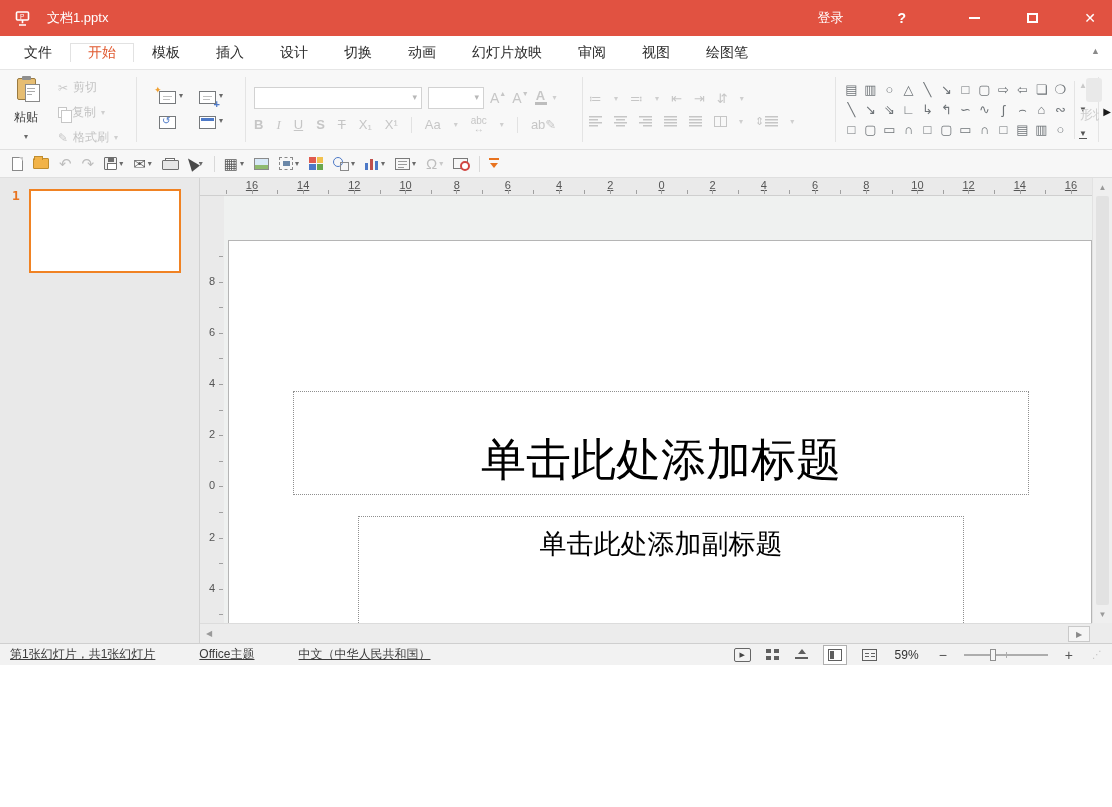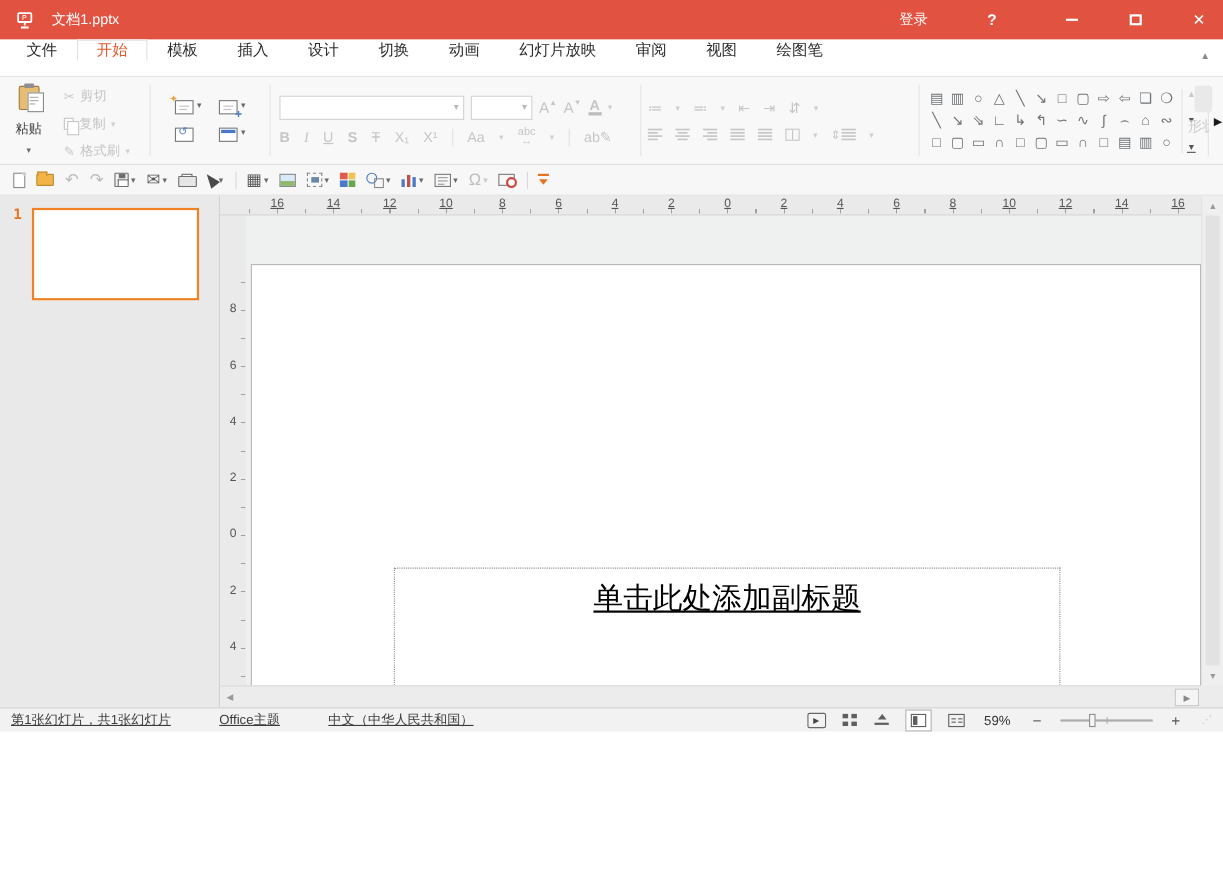--- a/index.html
+++ b/index.html
@@ -14,21 +14,21 @@
   .tb-right { margin-left:auto; display:flex; align-items:center;gap:26px; }
   .tb-login { font-size:13px; margin-right:28px; cursor:pointer; }
   .tb-help { font-size:14px; font-weight:bold; margin-right:26px; cursor:pointer; }
   .winbtn { width:32px; height:36px; display:flex; align-items:center; justify-content:center; cursor:pointer; }
   .ic-min { width:11px; height:2px; background:#fff; }
   .ic-max { width:11px; height:10px; border:2px solid #fff; }
   .ic-close { font-size:14px; line-height:1; }
   .winbtn.close { margin-right:6px; }
 
   
-  .tabbar { height:34px; background:#fff; border-bottom:1px solid #e6e6e6; display:flex; align-items:flex-start; padding-left:6px; position:relative; }
+  .tabbar { height:34px; background:#fff; border-bottom:1px solid #e6e6e6; display:flex; align-items:center; padding-left:6px; position:relative; }
   .tabbar .rpt { display:flex; }
   .tab { padding:0 17px; font-size:14px; color:#2b2b2b; display:flex; align-items:center; cursor:pointer; border:1px solid transparent; border-bottom:none; }
   .tab.active { color:#e0592f; background:#fff; border-color:#e2e2e2; }
   .collapse-rib { position:absolute; right:12px; top:10px; color:#8a8a8a; font-size:9px; cursor:pointer; }
 
   
   .ribbon { height:80px; background:#f8f8f8; border-bottom:1px solid #e0e0e0; display:flex; align-items:stretch; padding:0 2px; position:relative; }
   .vsep { width:1px; background:#e4e4e4; margin:7px 2px; }
   .rgroup { display:flex; }
   
@@ -154,21 +154,21 @@
   .vruler::after { content:""; position:absolute; right:1px; top:60px; bottom:0; width:4px;
     background:repeating-linear-gradient(to bottom,#a0a0a0 0 1px,transparent 1px 25.6px); }
   .vnums { display:flex; flex-direction:column; padding-top:59px; }
   .vnum { height:51.2px; flex:0 0 51.2px; text-align:center; font-size:11px; color:#555; display:flex; align-items:center; justify-content:center; }
   .canvas { position:absolute; left:224px; top:18px; right:20px; bottom:20px; background:#eff1f0; overflow:hidden; }
   .page { position:absolute; left:4px; top:44px; width:864px; height:486px; background:#fff; border:1px solid #b5b5b5; }
   .ph { position:absolute; border:1px dotted #8f8f8f; color:#000; }
   .ph-title { left:64px; top:150px; width:736px; height:104px; display:flex; align-items:flex-end; justify-content:center;
     font-family:"Liberation Serif","DejaVu Serif",serif; font-size:45px; padding-bottom:4px; cursor:text; }
   .ph-sub { left:129px; top:275px; width:606px; height:127px; text-align:center;
-    font-family:"Liberation Serif","DejaVu Serif",serif; font-size:27px; padding-top:9px; cursor:text;text-decoration:underline; }
+    font-family:"Liberation Serif","DejaVu Serif",serif; font-size:27px; padding-top:9px; cursor:text; }
   
   .vscroll { position:absolute; right:0; top:0; width:20px; bottom:20px; background:#efefef; border-left:1px solid #e2e2e2; }
   .sarr { position:absolute; left:0; right:0; height:14px; display:flex; align-items:center; justify-content:center; font-size:8px; color:#9a9a9a; cursor:pointer; }
   .sarr.up { top:2px; } .sarr.dn { bottom:2px; }
   .vthumb { position:absolute; left:3px; right:3px; top:18px; bottom:18px; background:#e2e2e2; border-radius:2px; }
   .hscroll { position:absolute; left:200px; right:20px; bottom:0; height:20px; background:#ececec; border-top:1px solid #dcdcdc; }
   .harr-l { position:absolute; left:6px; top:0; bottom:0; display:flex; align-items:center; font-size:8px; color:#9a9a9a; cursor:pointer; }
   .harr-r { position:absolute; right:2px; top:2px; width:22px; height:16px; border:1px solid #c9c9c9; background:#f5f5f5; display:flex; align-items:center; justify-content:center; font-size:8px; color:#8a8a8a; cursor:pointer; }
   .corner { position:absolute; right:0; bottom:0; width:20px; height:20px; background:#ececec; }
 
@@ -560,20 +560,21 @@
           <span class="vnum">0</span>
           <span class="vnum">2</span>
           <span class="vnum">4</span>
           <span class="vnum">6</span>
           <span class="vnum">8</span>
         </div>
     </div>
 
     <div class="canvas">
       <div class="page">
+        <div class="ph ph-title">单击此处添加标题</div>
         <div class="ph ph-sub">单击此处添加副标题</div>
       </div>
     </div>
 
     <div class="vscroll">
       <span class="sarr up">▲</span>
       <span class="vthumb"></span>
       <span class="sarr dn">▼</span>
     </div>
     <div class="hscroll">

